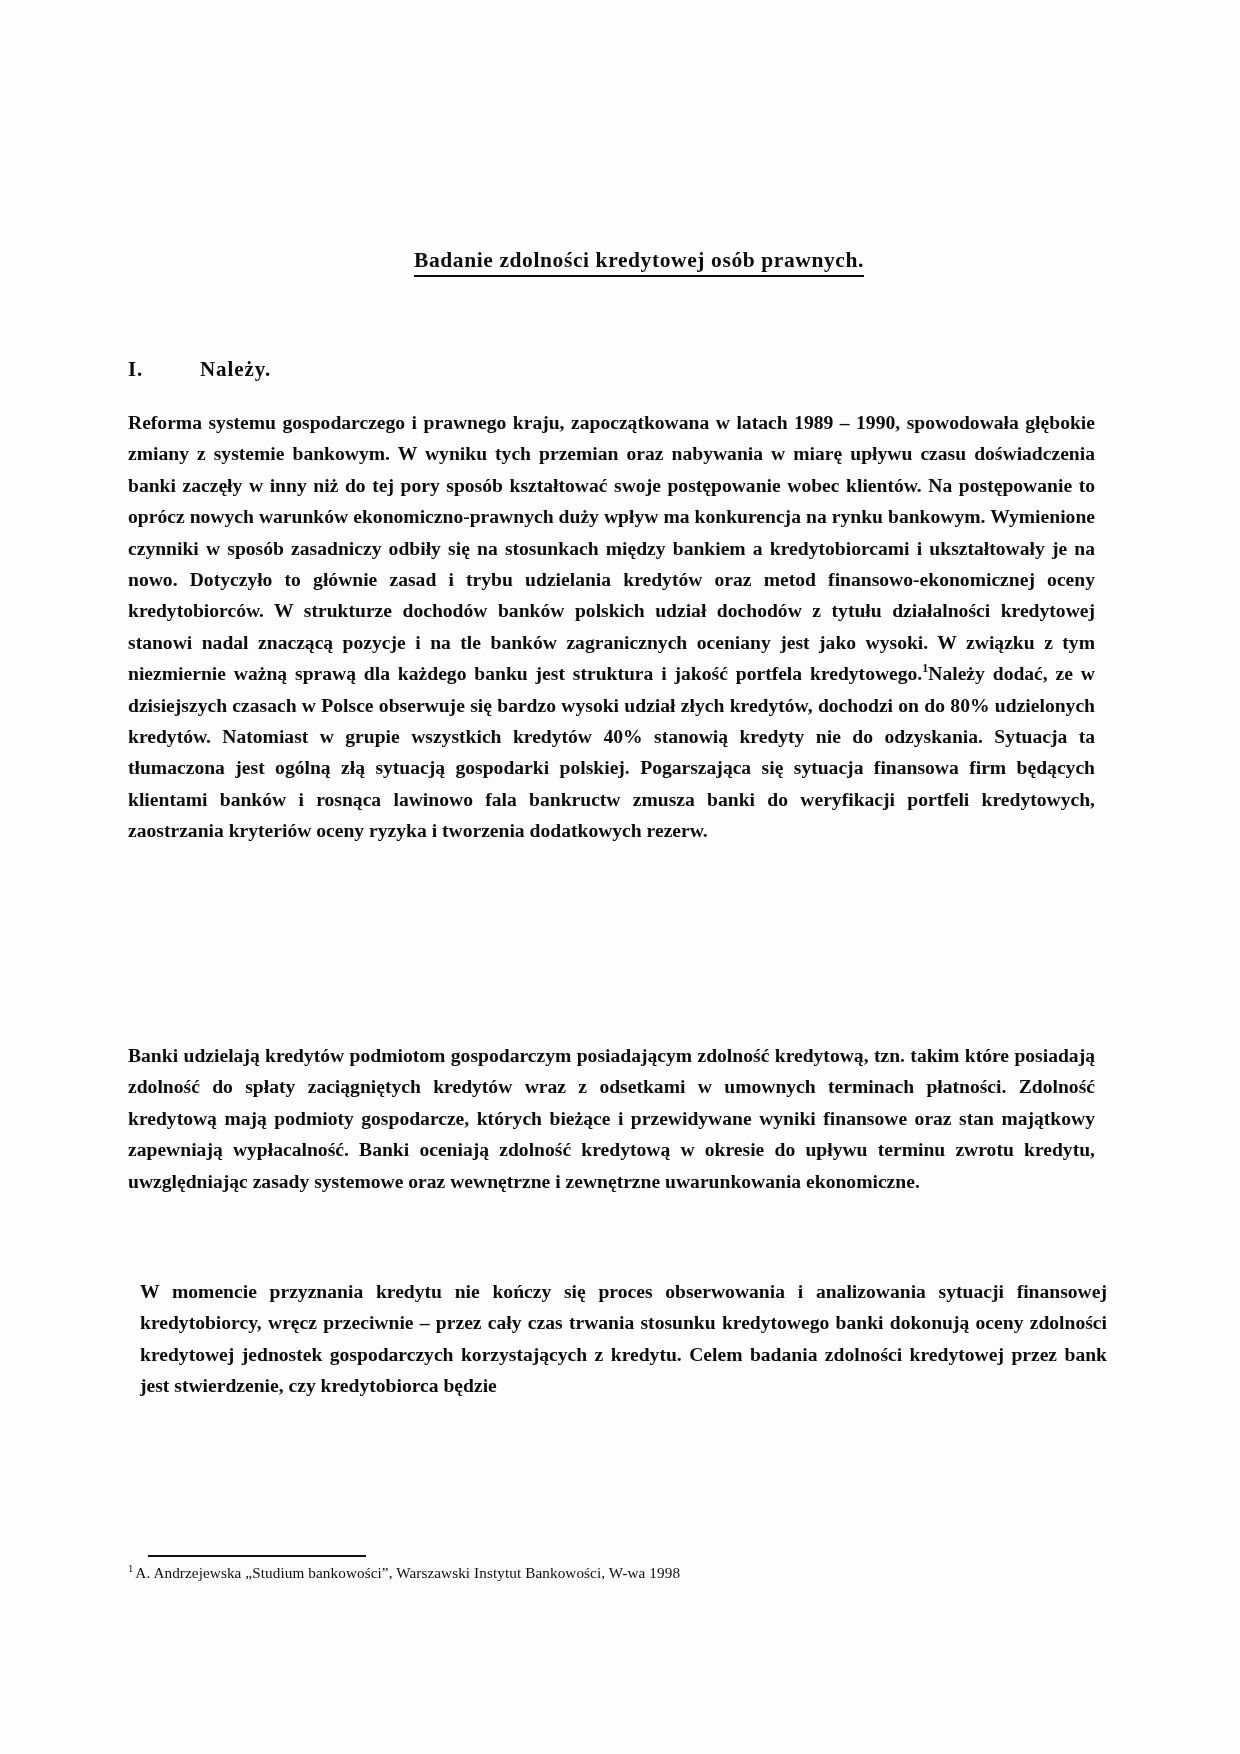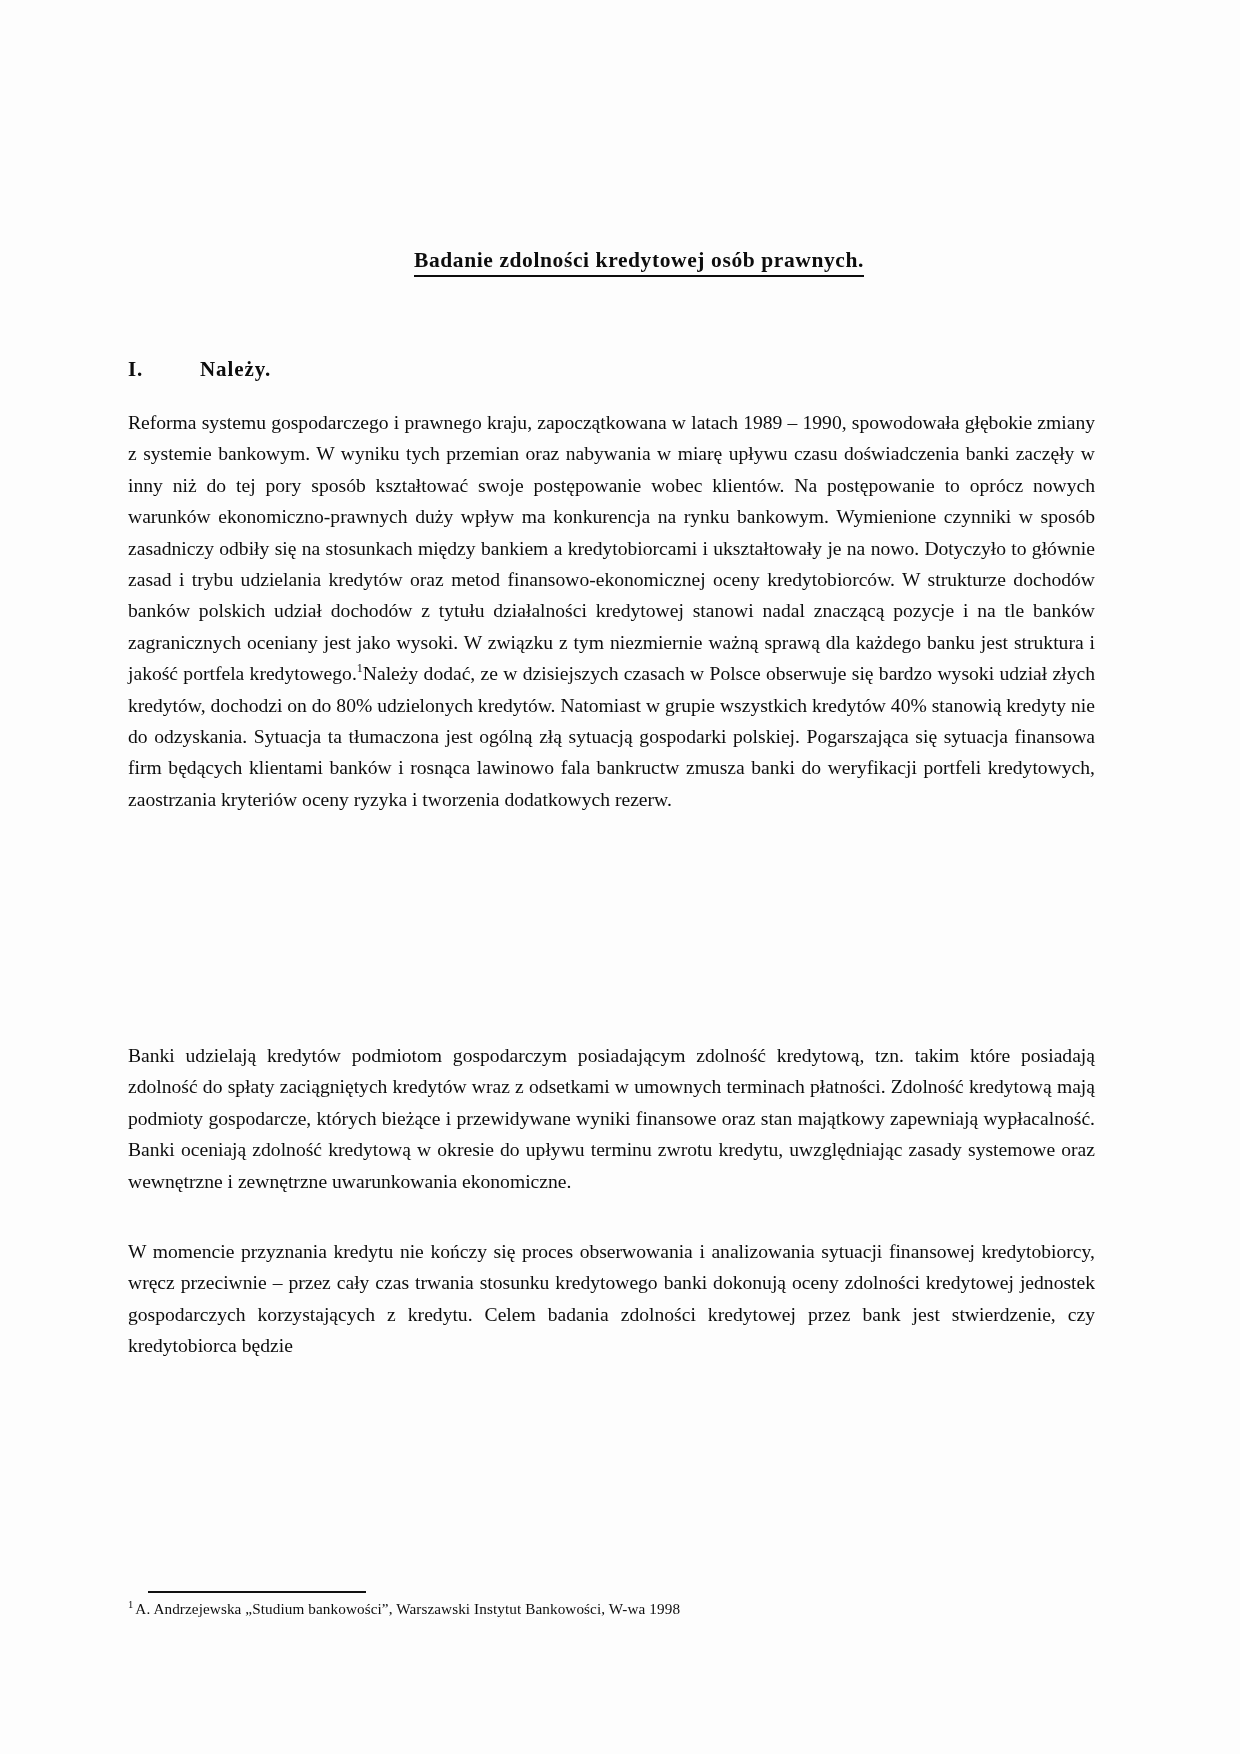--- a/index.html
+++ b/index.html
@@ -57,38 +57,38 @@
   
   .body-text {
     position: absolute;
     left: 128px;
     width: 967px;
     font-size: 19.6px;
     line-height: 31.4px;
     text-align: justify;
     text-justify: inter-word;
     hyphens: none;
+    font-weight: bold;
   }
   #para-1 { top: 407px; }
   #para-2 { top: 1022px; margin-top: 18px; }
-  #para-3 { top: 1236px; }
+  #para-3 { top: 1276px; margin-left: 12px; }
 
   .fn-ref {
     font-size: 12px;
     vertical-align: super;
     line-height: 0;
   }
 
   
   .footnote-area {
     position: absolute;
     left: 128px;
     top: 1555px;
     width: 967px;
-    margin-top: 36px;
   }
   .footnote-rule {
     width: 218px;
     height: 0;
     border-top: 2px solid #111111;
     margin: 0 0 6px 20px;
   }
   .footnote-text {
     font-size: 15.2px;
     line-height: 20px;

